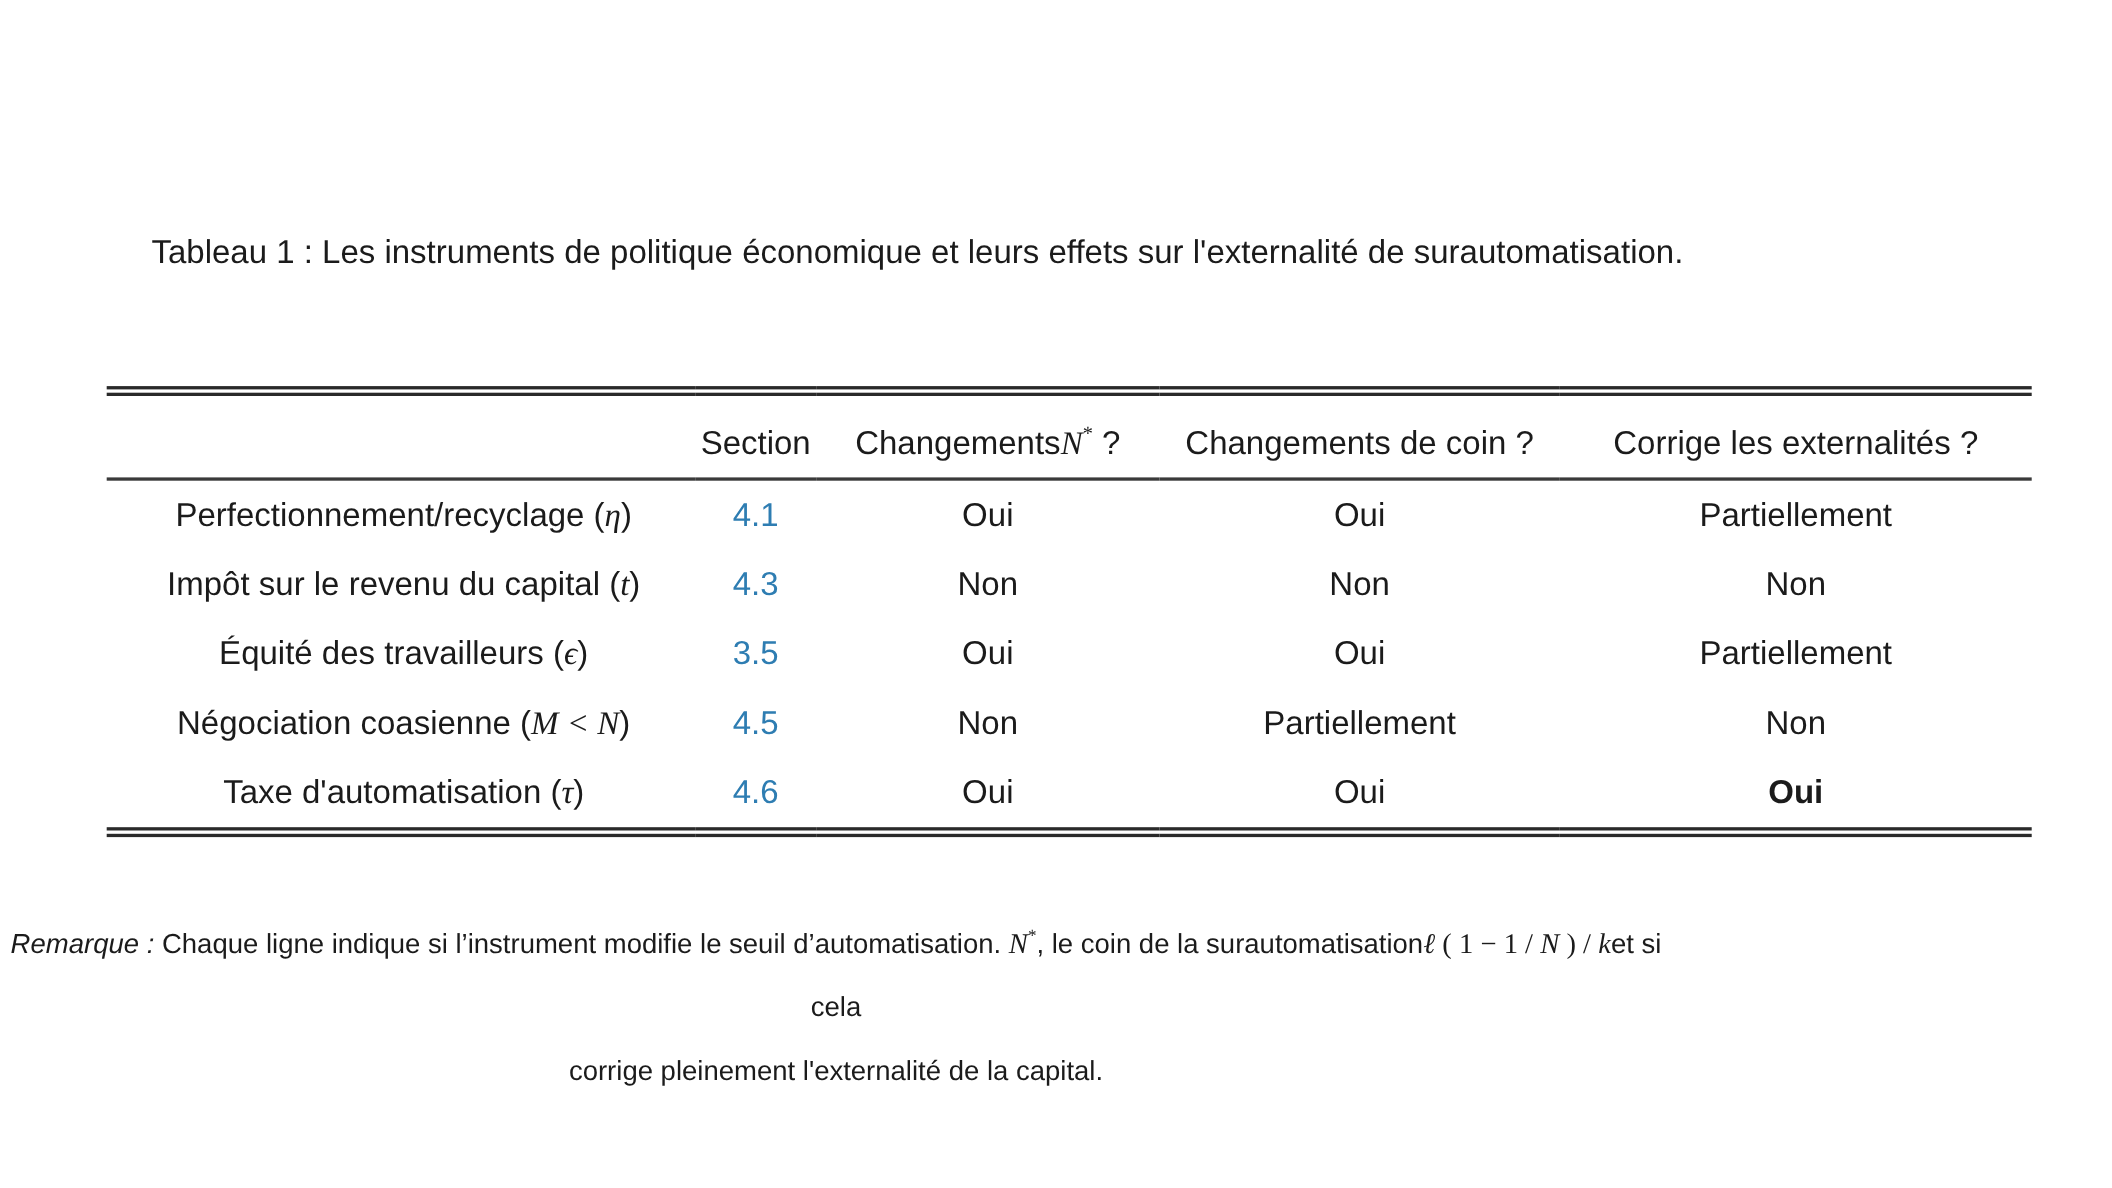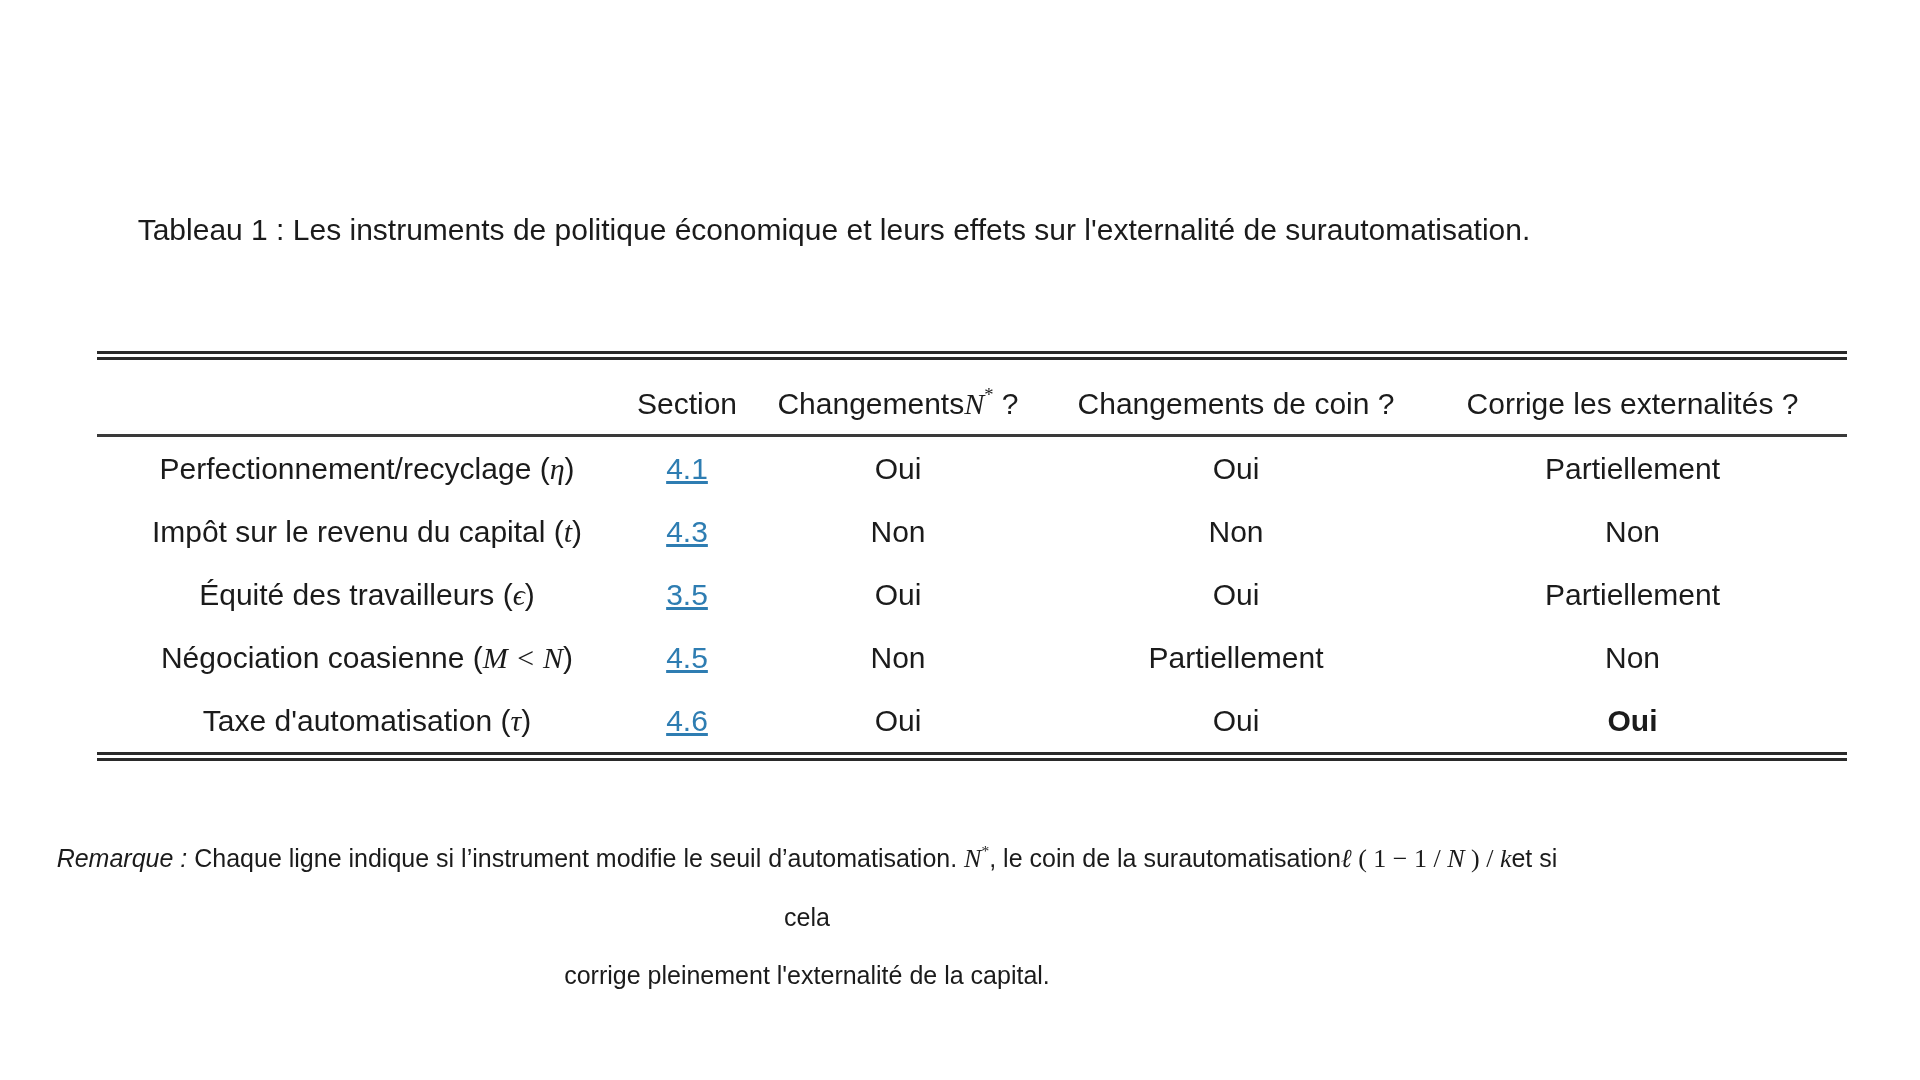--- a/index.html
+++ b/index.html
@@ -22,26 +22,26 @@
   table.policy thead tr{border-bottom:3px solid #3a3a3a;}
   table.policy th{
     font-weight:normal;vertical-align:bottom;padding:26px 0 13px 0;
     text-align:center;white-space:nowrap;
   }
   table.policy td{height:63px;vertical-align:middle;text-align:center;white-space:nowrap;padding:0;}
   table.policy td.lbl, table.policy th.lbl{text-align:center;padding-left:5px;}
   .math{font-family:"Liberation Serif","DejaVu Serif",serif;font-style:italic;}
   .math.up{font-style:normal;}
   sup.star{font-size:62%;position:relative;top:-2px;font-family:"Liberation Serif","DejaVu Serif",serif;}
-  a.sec{color:#2e7db2;text-decoration:underline;cursor:pointer;}
+  a.sec{color:#2e7db2;cursor:pointer;}
   td.b{font-weight:bold;}
   
   #footnote{
     position:absolute;top:824px;left:0;width:1520px;text-align:center;
-    font-size:25px;line-height:58px;color:#1b1b1b;padding-left:47px;
+    font-size:25px;line-height:58px;color:#1b1b1b;
   }
   #footnote .it{font-style:italic;}
   #footnote .math{font-size:26px;}
 </style>
 </head>
 <body>
 
 <div id="page">
 
   <div id="caption">Tableau 1 : Les instruments de politique économique et leurs effets sur l'externalité de surautomatisation.</div>

